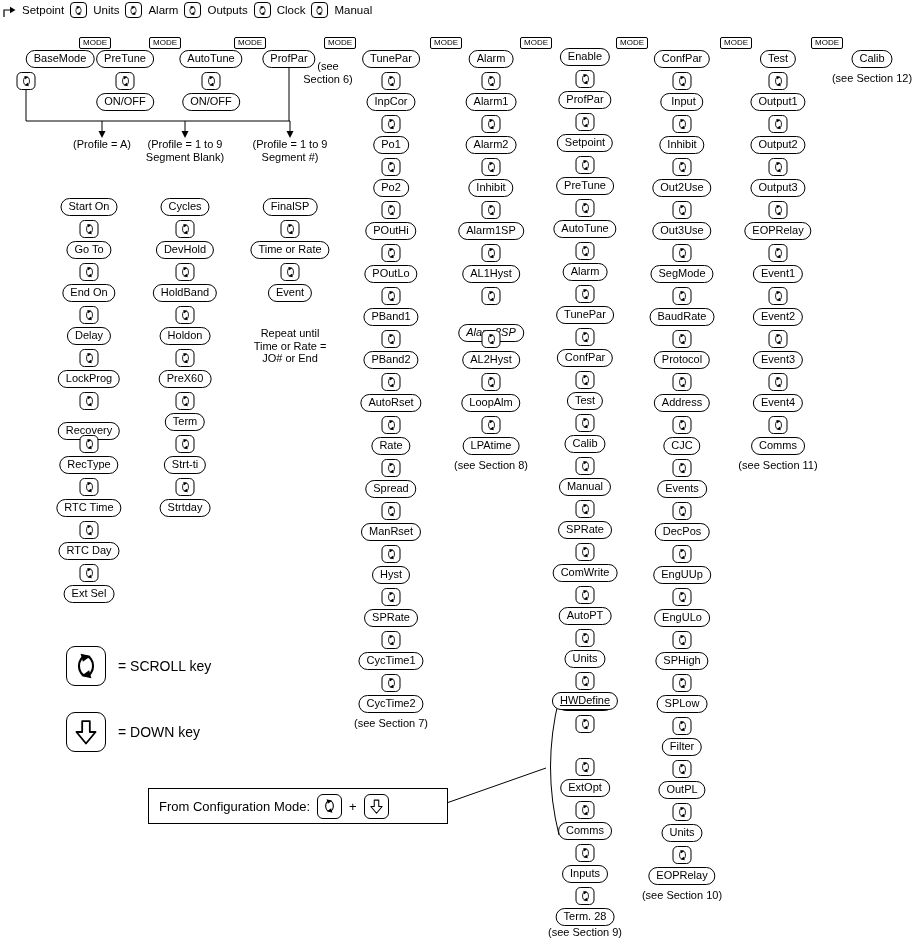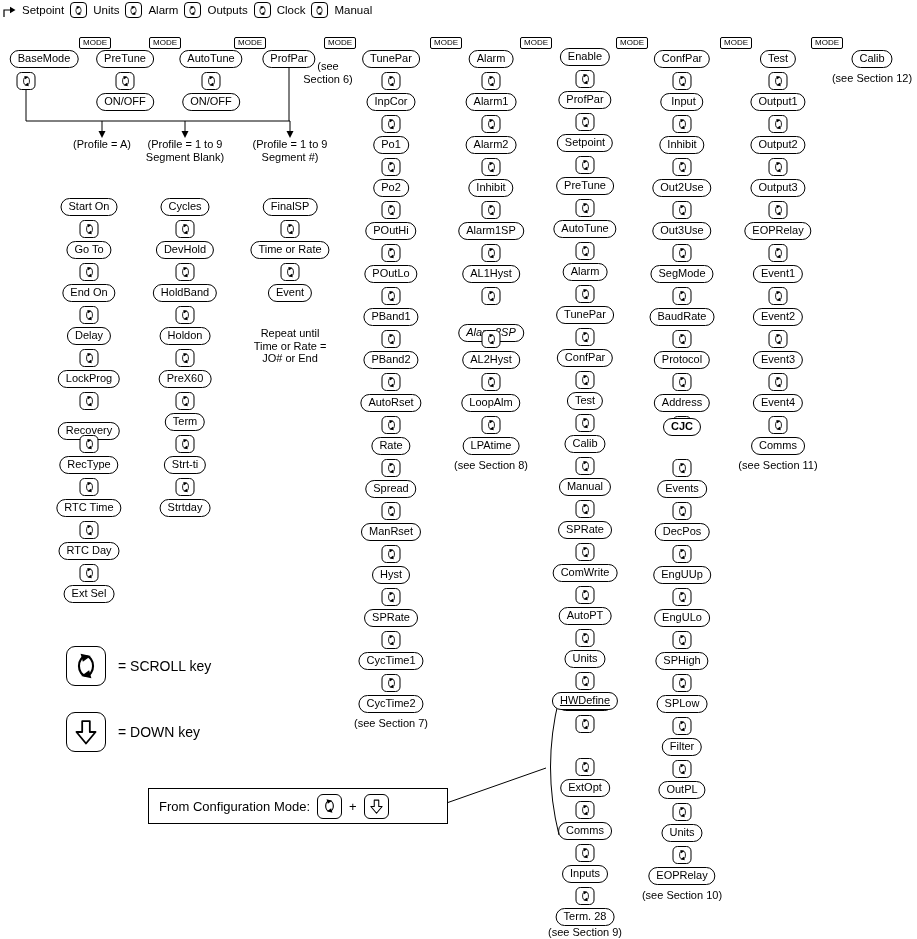--- a/index.html
+++ b/index.html
@@ -152,21 +152,21 @@
       <div>Segment Blank)</div>
     </div>
     <div class="note" style="left: 290px; top: 138px;">
       <div>(Profile = 1 to 9</div>
       <div>Segment #)</div>
     </div>
     <div class="note" style="left: 328px; top: 60px;">
       <div>(see</div>
       <div>Section 6)</div>
     </div>
-    <div class="pill" style="left: 44px; top: 50px;">BaseMode</div>
+    <div class="pill" style="left: 60px; top: 50px;">BaseMode</div>
     <div class="sbox" style="left: 26px; top: 71.5px;">
       <svg width="10" height="12" viewBox="0 0 16 18" aria-hidden="true">
         <ellipse cx="8" cy="9" rx="4.7" ry="6.5" fill="none" stroke="#000" stroke-width="1.4"></ellipse>
         <polygon points="4.4,0.8 11.2,2.4 5.9,6.2" fill="#000"></polygon>
         <polygon points="11.6,17.2 4.8,15.6 10.1,11.8" fill="#000"></polygon>
       </svg>
     </div>
     <div class="pill" style="left: 125px; top: 50px;">PreTune</div>
     <div class="sbox" style="left: 125px; top: 71.5px;">
       <svg width="10" height="12" viewBox="0 0 16 18" aria-hidden="true">
@@ -767,21 +767,21 @@
       </svg>
     </div>
     <div class="pill" style="left: 682px; top: 394px;">Address</div>
     <div class="sbox" style="left: 682px; top: 415.5px;">
       <svg width="10" height="12" viewBox="0 0 16 18" aria-hidden="true">
         <ellipse cx="8" cy="9" rx="4.7" ry="6.5" fill="none" stroke="#000" stroke-width="1.4"></ellipse>
         <polygon points="4.4,0.8 11.2,2.4 5.9,6.2" fill="#000"></polygon>
         <polygon points="11.6,17.2 4.8,15.6 10.1,11.8" fill="#000"></polygon>
       </svg>
     </div>
-    <div class="pill" style="left: 682px; top: 418px; font-weight: bold;">CJC</div>
+    <div class="pill" style="left: 682px; top: 437px;">CJC</div>
     <div class="sbox" style="left: 682px; top: 458.5px;">
       <svg width="10" height="12" viewBox="0 0 16 18" aria-hidden="true">
         <ellipse cx="8" cy="9" rx="4.7" ry="6.5" fill="none" stroke="#000" stroke-width="1.4"></ellipse>
         <polygon points="4.4,0.8 11.2,2.4 5.9,6.2" fill="#000"></polygon>
         <polygon points="11.6,17.2 4.8,15.6 10.1,11.8" fill="#000"></polygon>
       </svg>
     </div>
     <div class="pill" style="left: 682px; top: 480px;">Events</div>
     <div class="sbox" style="left: 682px; top: 501.5px;">
       <svg width="10" height="12" viewBox="0 0 16 18" aria-hidden="true">

